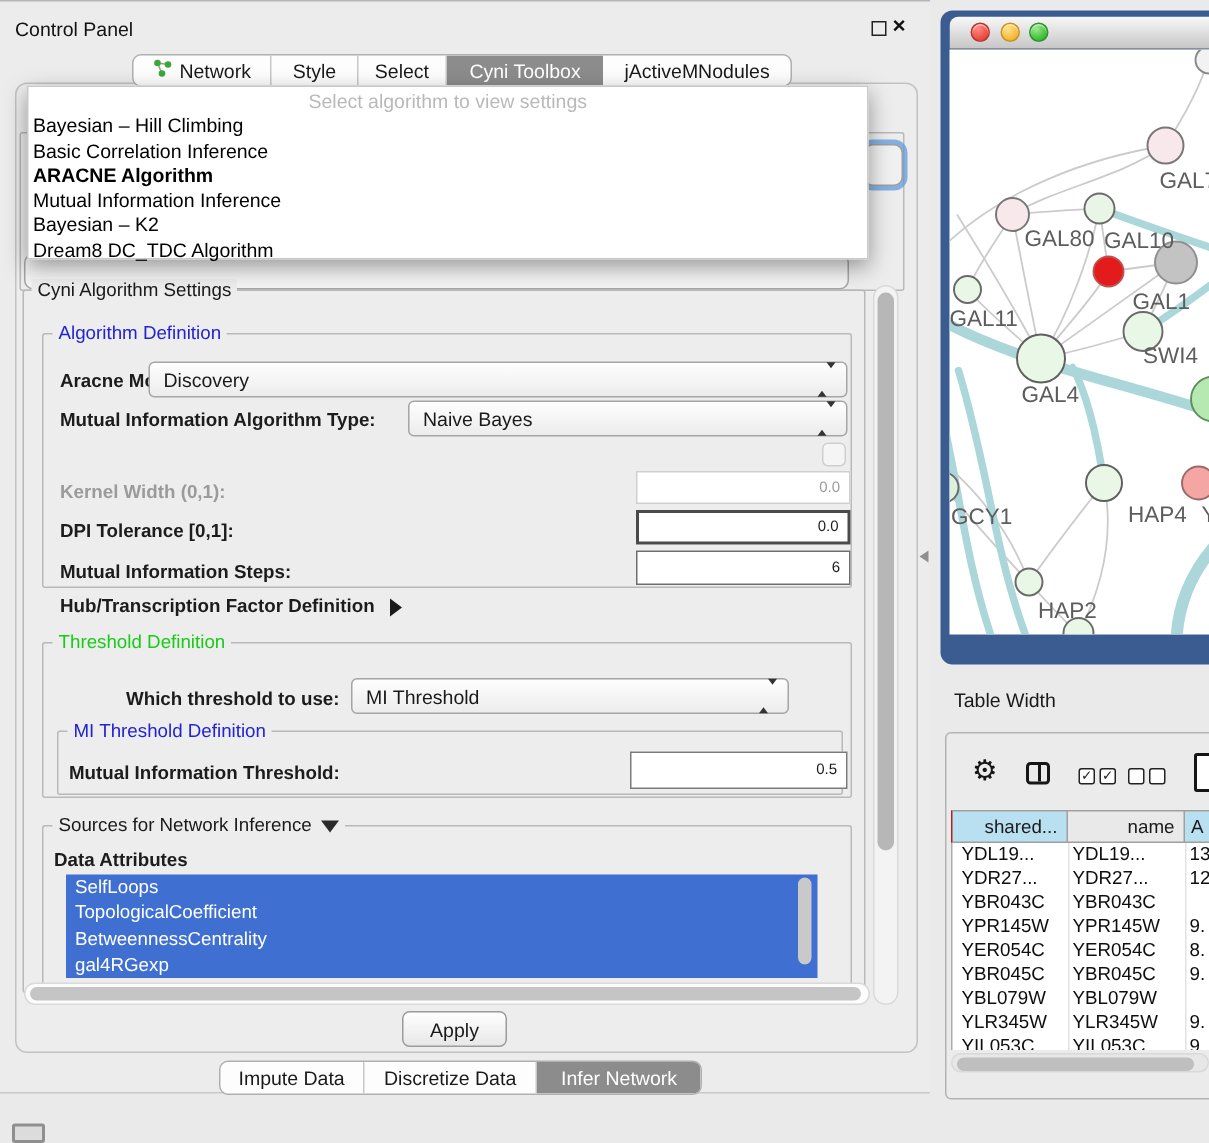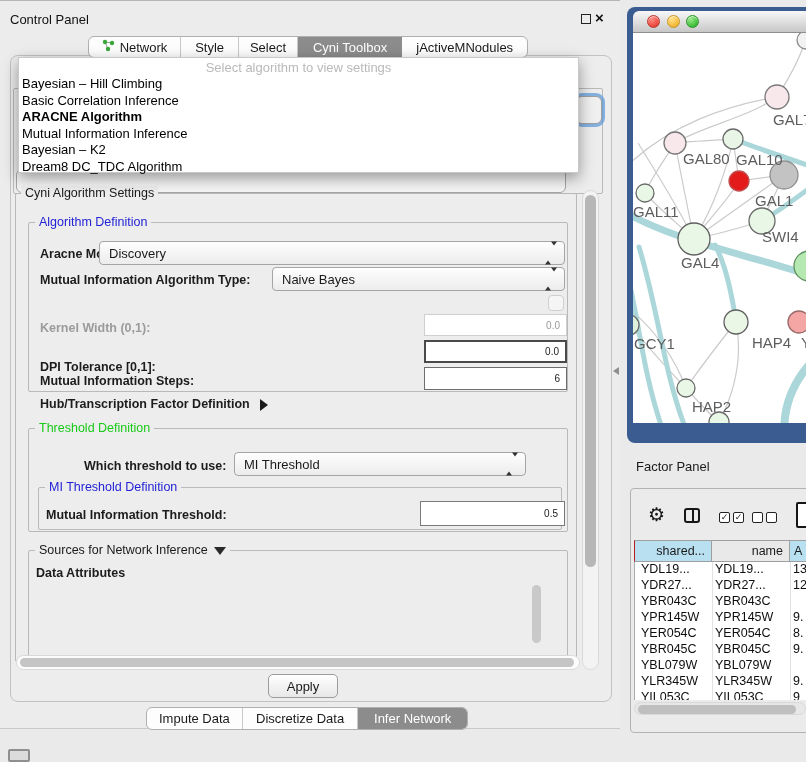--- a/index.html
+++ b/index.html
@@ -150,21 +150,21 @@
   <div class="combo" style="left:272px;top:267px;width:293px;height:24px;z-index:3;">
     <span>Naive Bayes</span>
     <span class="arr"><span class="up"></span><span class="dn"></span></span>
   </div>
 
   <div class="abs chk-dis" style="left:548px;top:295px;width:16px;height:16px;z-index:3;"></div>
 
   <div class="abs lbl dis" style="left:40px;top:321px;z-index:3;">Kernel Width (0,1):</div>
   <div class="tfield" style="left:424px;top:314px;width:143px;height:22px;border:1px solid #cfcfcf;color:#9b9b9b;z-index:3;">0.0</div>
 
-  <div class="abs lbl" style="left:40px;top:360px;z-index:3;">DPI Tolerance [0,1]:</div>
+  <div class="abs lbl" style="left:40px;top:347px;z-index:3;">DPI Tolerance [0,1]:</div>
   <div class="tfield" style="left:424px;top:340px;width:143px;height:23px;border:2px solid #4a4a4a;z-index:3;">0.0</div>
 
   <div class="abs lbl" style="left:40px;top:374px;z-index:3;">Mutual Information Steps:</div>
   <div class="tfield" style="left:424px;top:367px;width:143px;height:23px;border:1px solid #6e6e6e;z-index:3;">6</div>
 
   <div class="abs lbl" style="left:40px;top:397px;z-index:3;">
     <span>Hub/Transcription Factor Definition</span><span class="tri-right"></span>
   </div>
 
   <div class="abs grp" style="left:28px;top:428px;width:540px;height:104px;z-index:2;"></div>
@@ -180,20 +180,26 @@
   <div class="abs grp-lab t-blue" style="left:45px;top:480px;z-index:3;">MI Threshold Definition</div>
   <div class="abs lbl" style="left:46px;top:508px;z-index:3;">Mutual Information Threshold:</div>
   <div class="tfield" style="left:420px;top:501px;width:145px;height:25px;border:1px solid #7a7a7a;z-index:3;">0.5</div>
 
   <div class="abs grp" style="left:28px;top:550px;width:540px;height:112px;z-index:2;"></div>
   <div class="abs grp-lab" style="left:35px;top:543px;z-index:3;">
     <span>Sources for Network Inference</span><span class="tri-down"></span>
   </div>
   <div class="abs lbl" style="left:36px;top:566px;z-index:3;">Data Attributes</div>
 
+  <div class="abs sel-list" style="left:44px;top:583px;width:501px;height:69px;z-index:3;">
+    <div class="sel-item">SelfLoops</div>
+    <div class="sel-item">TopologicalCoefficient</div>
+    <div class="sel-item">BetweennessCentrality</div>
+    <div class="sel-item">gal4RGexp</div>
+  </div>
   <div class="abs" style="left:532px;top:585px;width:9px;height:58px;background:#c9c9c9;border-radius:5px;z-index:4;"></div>
 
   <div class="abs sb-track" style="left:582px;top:190px;width:17px;height:480px;z-index:3;">
     <div class="sb-thumb" style="position:absolute;left:2px;top:4px;width:11px;height:372px;"></div>
   </div>
   <div class="abs sb-track" style="left:16px;top:655px;width:564px;height:15px;background:#fcfcfc;z-index:4;">
     <div class="sb-thumb" style="position:absolute;left:3px;top:2px;width:554px;height:9px;background:#c5c5c5;"></div>
   </div>
 
   <div class="abs btn" style="left:268px;top:674px;width:70px;height:24px;z-index:3;">Apply</div>
@@ -280,21 +286,21 @@
           <text class="net-label" x="48" y="235">GAL4</text>
           <text class="net-label" x="1" y="316">GCY1</text>
           <text class="net-label" x="119" y="315">HAP4</text>
           <text class="net-label" x="168" y="315">Y</text>
           <text class="net-label" x="59" y="379">HAP2</text>
         </g>
       </svg>
     </div>
   </div>
 
-  <div class="abs tp-title" style="left:636px;top:459px;">Factor Panel</div>
+  <div class="abs tp-title" style="left:636px;top:459px;">Table Width</div>
 
   <div class="abs tp-frame" style="left:630px;top:488px;width:182px;height:245px;"></div>
 
   <div class="abs gear" style="left:648px;top:505px;">⚙</div>
   <div class="abs split-icon" style="left:684px;top:508px;"></div>
   <div class="abs cb" style="left:719px;top:512px;">✓</div>
   <div class="abs cb" style="left:733px;top:512px;">✓</div>
   <div class="abs cb" style="left:752px;top:512px;"></div>
   <div class="abs cb" style="left:766px;top:512px;"></div>
   <div class="abs doc-icon" style="left:796px;top:502px;"></div>

